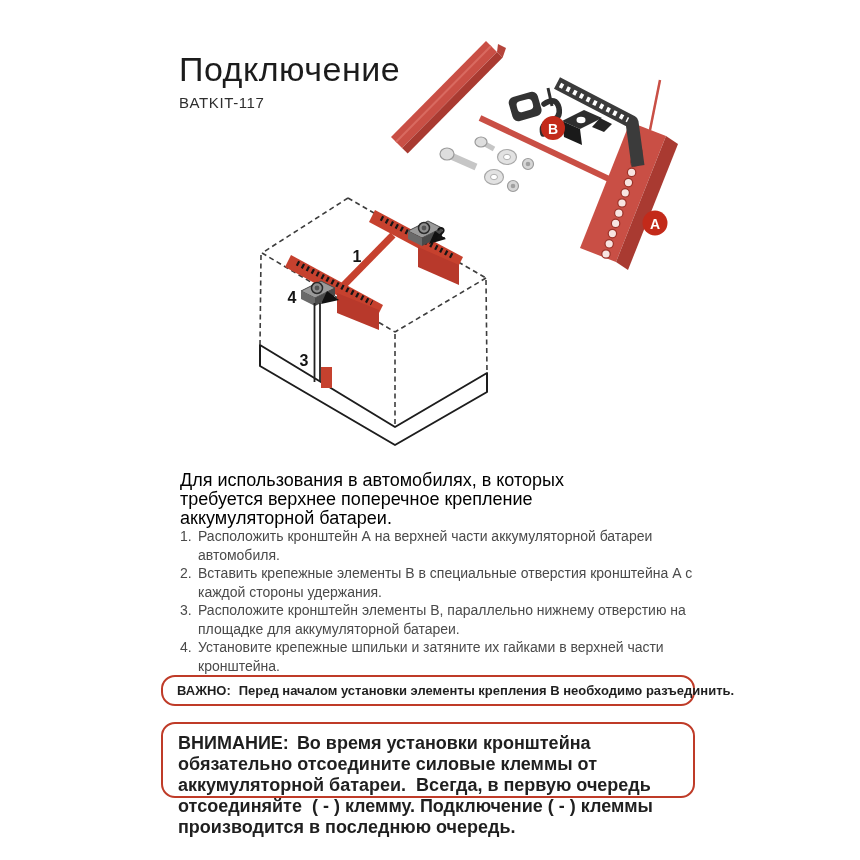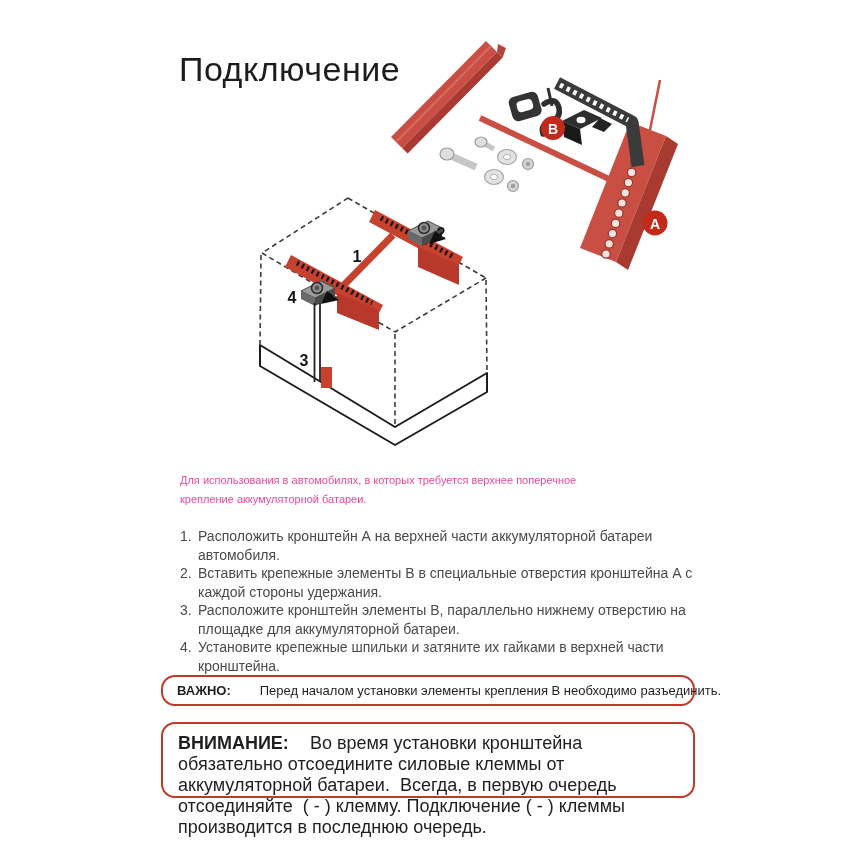--- a/index.html
+++ b/index.html
@@ -6,41 +6,42 @@
   body{
     width:860px;height:860px;background:#ffffff;position:relative;
     font-family:"Liberation Sans",sans-serif;color:#444;overflow:hidden;
   }
   .abs{position:absolute;}
   
   .header{left:179px;top:52px;}
   .title{font-size:34px;font-weight:400;color:#1c1c1c;letter-spacing:.5px;line-height:1.05;}
   .subtitle{font-size:15px;color:#2e2e2e;letter-spacing:.6px;margin-top:6px;}
   
-  .intro{left:180px;top:471px;width:432px;font-size:11px;line-height:19px;color:#ec4899;}
+  .intro{left:180px;top:471px;width:432px;font-size:18px;line-height:19px;color:#000000;}
   .steps{left:180px;top:527px;width:548px;font-size:14px;line-height:18.5px;color:#4a4a4a;}
   .step{display:flex;}
   .step-num{flex:0 0 18px;}
   .step-text{flex:1;}
   
   .warnbox{
     left:161px;width:534px;border:2.5px solid #bf3b28;border-radius:14px;
     box-sizing:border-box;background:#fff;color:#1f1f1f;font-weight:bold;
   }
   .important{top:675px;height:31px;display:flex;align-items:center;
-    padding:0 14px;font-size:13px;white-space:nowrap;gap:8px;}
+    padding:0 14px;font-size:13px;white-space:nowrap;}
   .attention{top:722px;height:76px;padding:9px 15px;font-size:18px;line-height:21px;white-space:pre-wrap;}
-  .box-text{margin-left:21px;font-weight:normal;}
+  .box-text{margin-left:8px;font-weight:bold;}
   svg text.callout{font-family:"Liberation Sans",sans-serif;font-weight:bold;}
 </style>
 </head>
 <body>
 
 <div class="abs header">
   <div class="title">Подключение</div>
+  <div class="subtitle">BATKIT-117</div>
 </div>
 
 <svg class="abs" style="left:388px;top:26px;" width="300" height="250" viewBox="0 0 300 250">
 
   <g>
     <polygon points="14,122 109,26 98,15 3,111" fill="#c94f45"></polygon>
     <polygon points="14,122 109,26 114.7,31.6 19.7,127.6" fill="#a93a31"></polygon>
     <line x1="8" y1="116" x2="103" y2="20" stroke="#d96a60" stroke-width="2"></line>
     <polygon points="109,26 114.7,31.6 118,22 110,18" fill="#b5443b"></polygon>
   </g>

